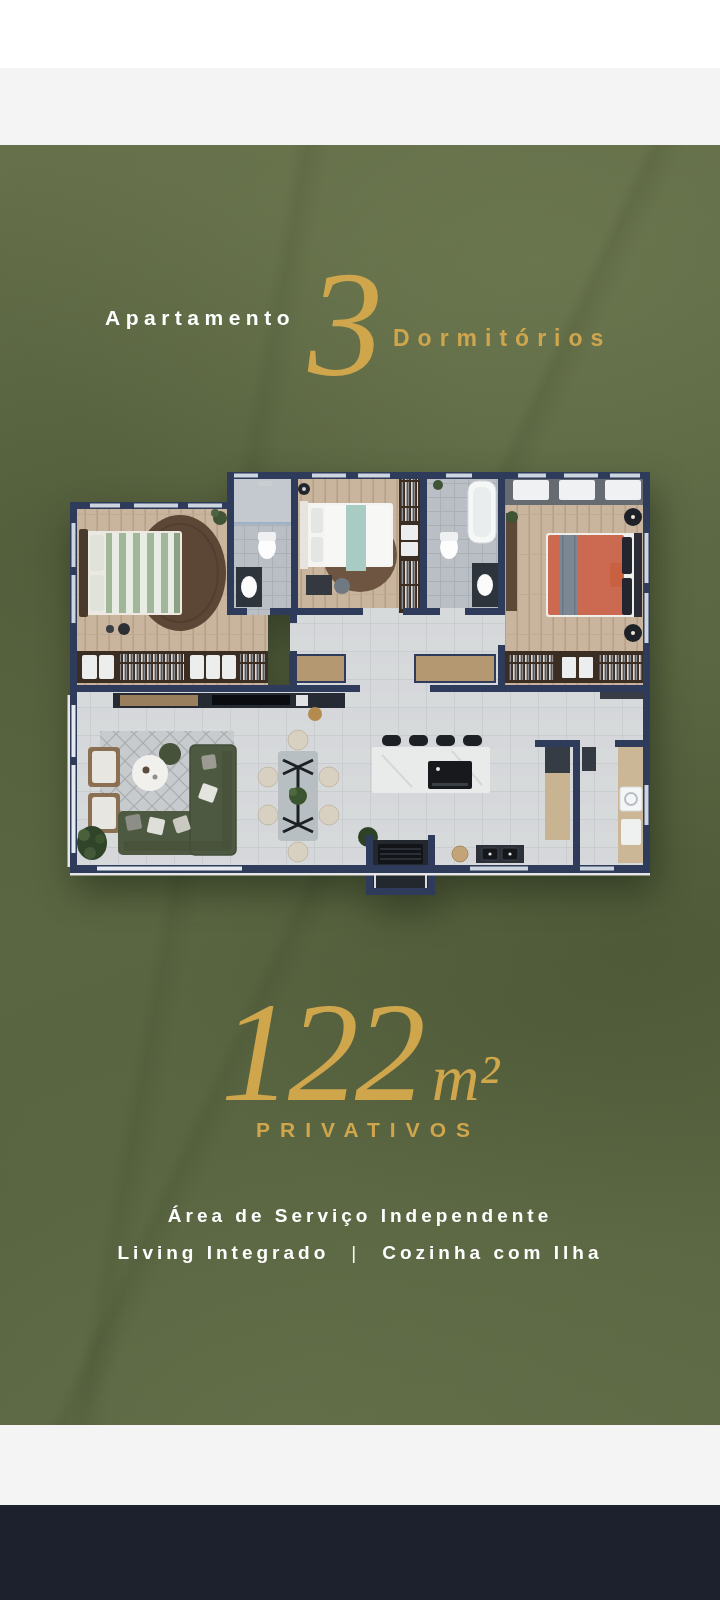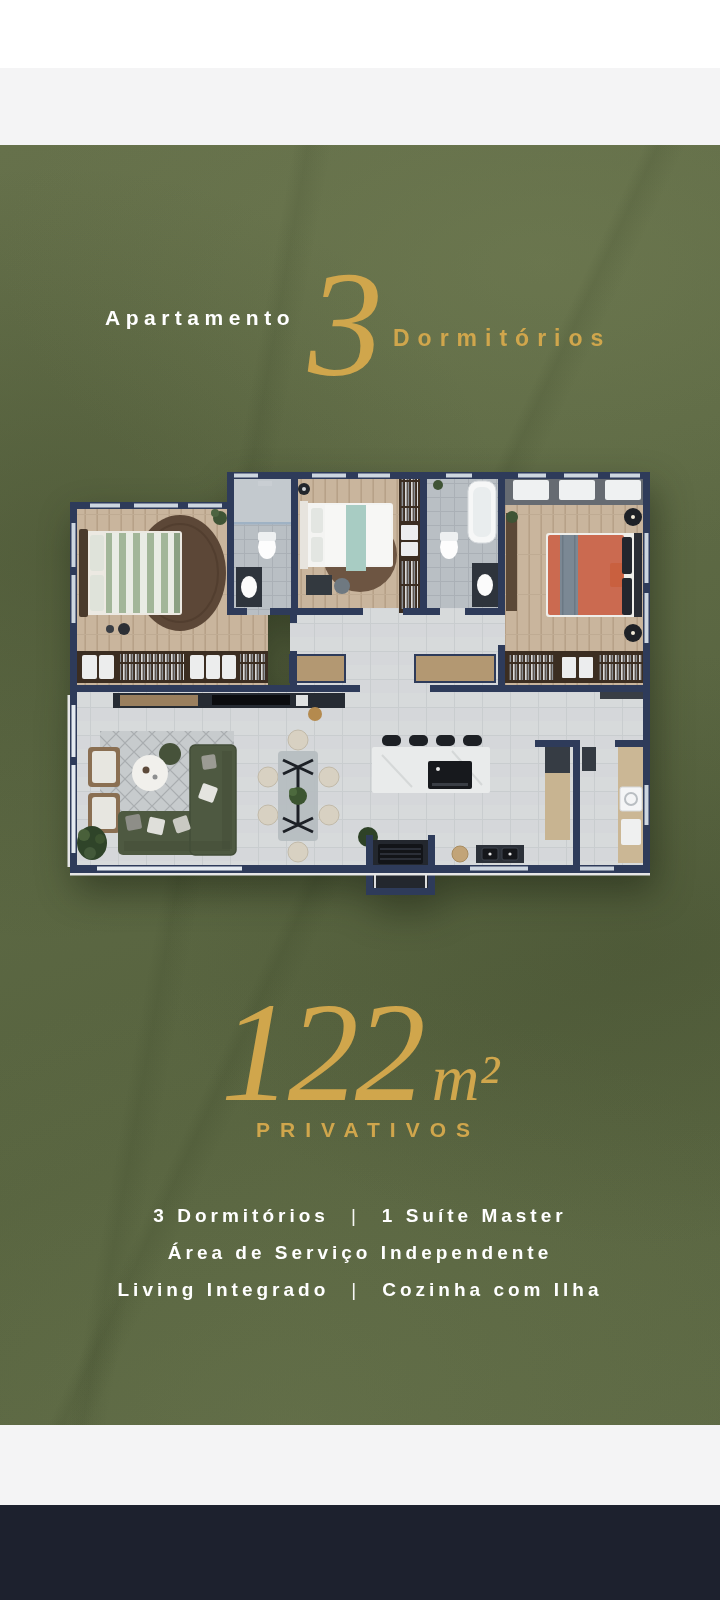--- a/index.html
+++ b/index.html
@@ -356,23 +356,20 @@
       </g>
     </svg>
 
     <div class="area-row">
       <span class="area-num">122</span><span class="area-unit">m²</span>
     </div>
     <div class="priv">PRIVATIVOS</div>
 
     <div class="features">
       <div class="feat-row">
-        <span>3 Dormitórios</span><span class="pipe">|</span><span>1 Suíte Master</span>
-      </div>
-      <div class="feat-row">
         <span>Área de Serviço Independente</span>
       </div>
       <div class="feat-row">
         <span>Living Integrado</span><span class="pipe">|</span><span>Cozinha com Ilha</span>
       </div>
     </div>
   </div>
 
   <div class="bar bar-bottom-gray"></div>
   <div class="bar bar-bottom-navy"></div>

